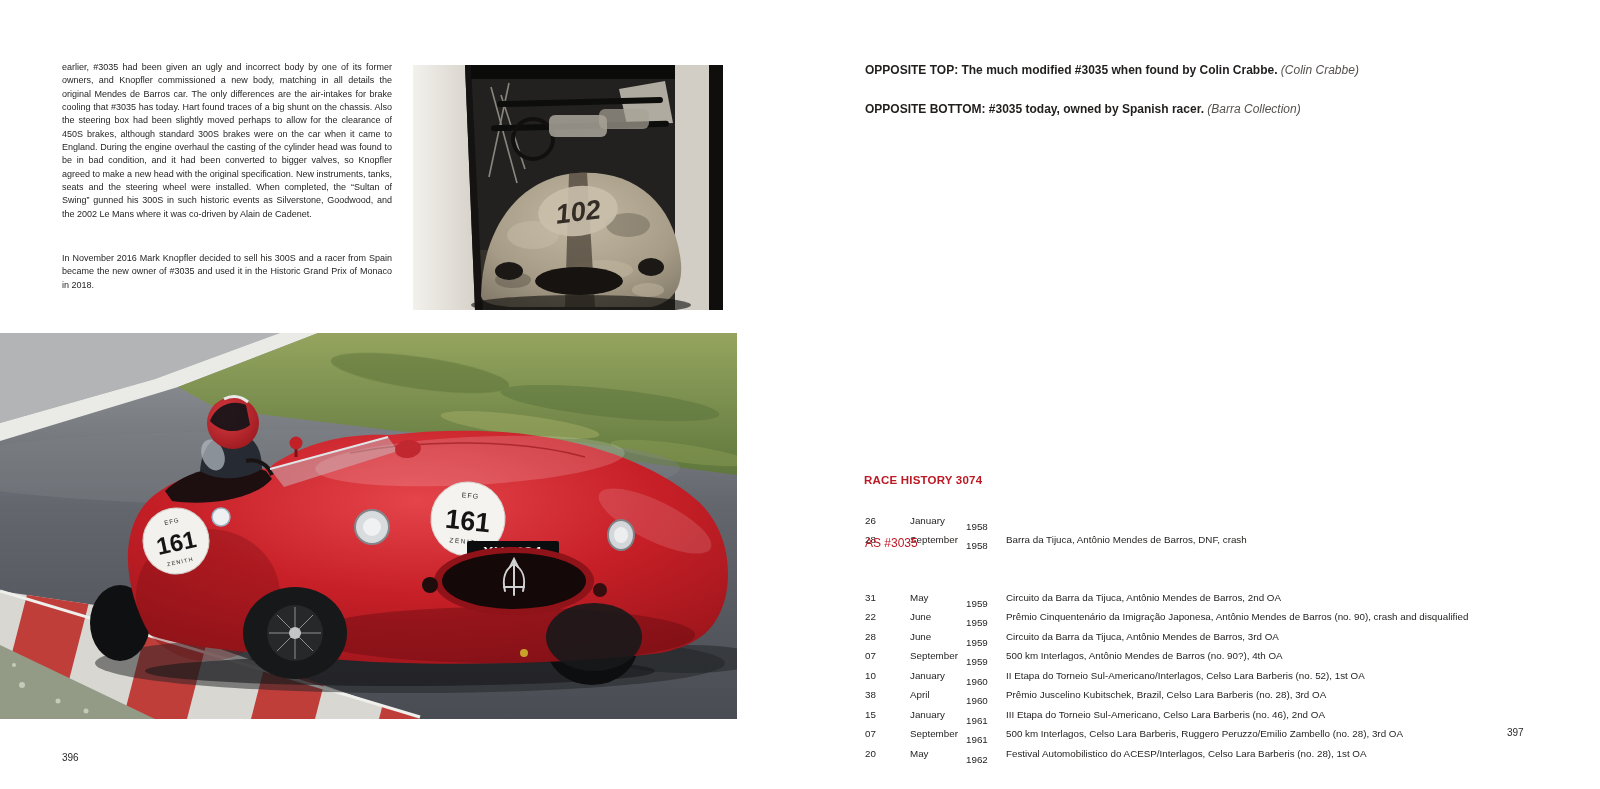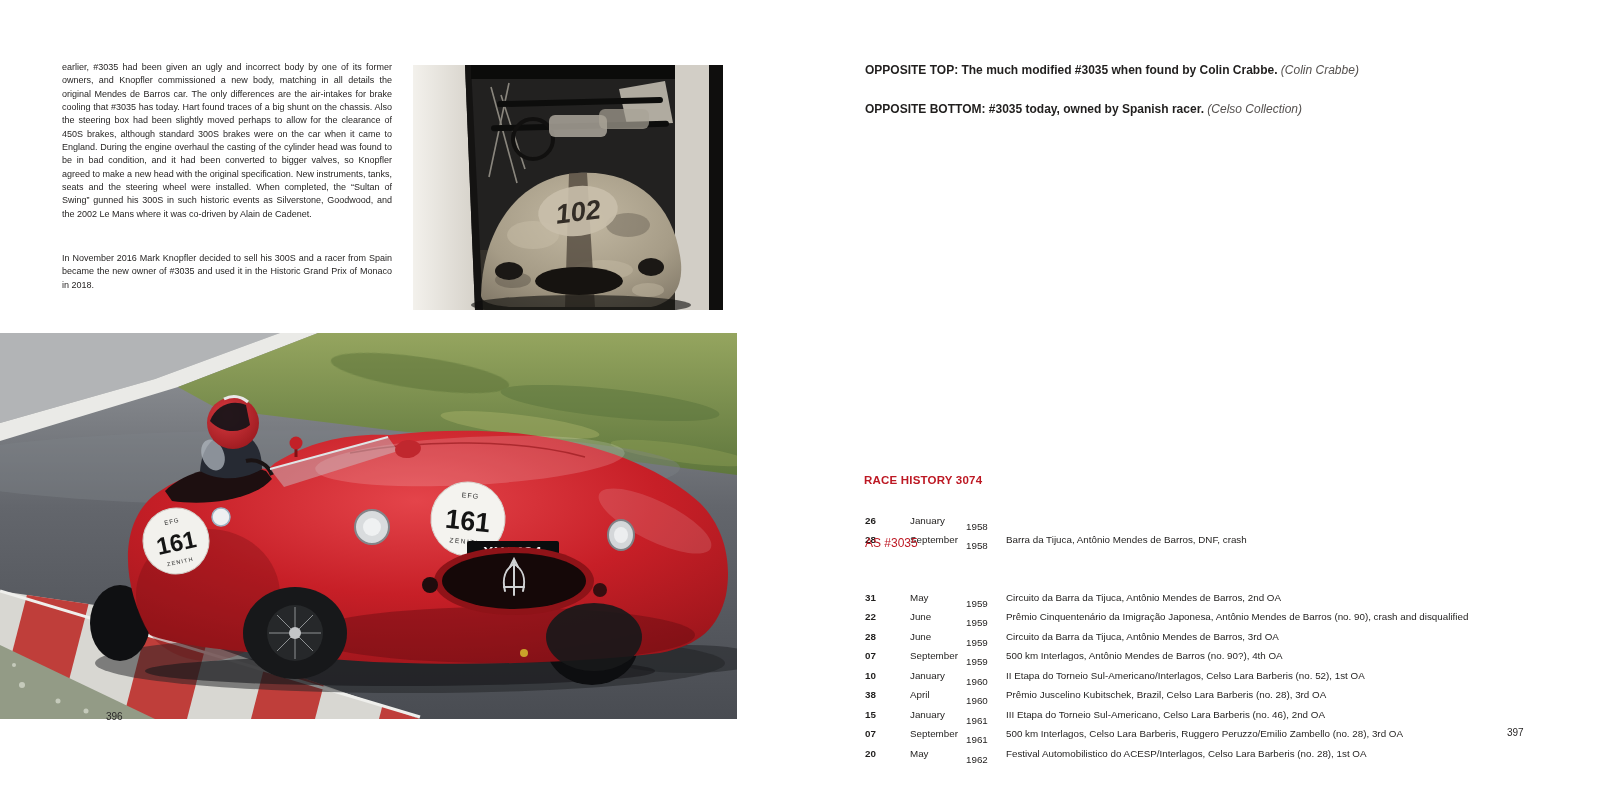--- a/index.html
+++ b/index.html
@@ -10,21 +10,21 @@
   
   .body-text{
     position:absolute;left:62px;top:61px;width:330px;
     font-size:9px;line-height:13.35px;text-align:justify;color:#211f1e;
   }
   .body-text p{margin:0;}
   .body-text p + p{margin-top:31px;}
   .photo-bw{position:absolute;left:413px;top:65px;width:310px;height:245px;}
   .photo-color{position:absolute;left:0;top:333px;width:737px;height:386px;}
   .page-number{position:absolute;font-size:10px;color:#2a2828;}
-  .pn-left{left:62px;top:711px;margin-left:44px;}
+  .pn-left{left:62px;top:752px;}
   .pn-right{left:1507px;top:727px;}
   
   .caption{
     position:absolute;left:865px;width:600px;
     font-size:12px;line-height:12px;font-weight:bold;color:#211f1e;
   }
   .cap-1{top:64px;}
   .cap-2{top:103px;}
   .caption .credit{font-weight:normal;font-style:italic;color:#55514f;}
   .rh-title{
@@ -32,21 +32,21 @@
     font-size:11.5px;font-weight:bold;color:#bd1823;letter-spacing:.2px;
   }
   .rh-subtitle{
     position:absolute;left:865px;top:536px;
     font-size:12px;font-weight:normal;color:#bd1823;
   }
   .race-table{position:absolute;left:865px;width:692px;font-size:9.8px;line-height:13.45px;color:#211f1e;}
   .t-1{top:514px;}
   .t-2{top:591px;}
   .trow{display:flex;white-space:nowrap;}
-  .c-day{width:37px;flex:0 0 auto;font-weight:bold;}
+  .c-day{width:37px;flex:0 0 auto;}
   .c-month{width:56px;flex:0 0 auto;margin-left:8px;}
   .c-year{width:40px;flex:0 0 auto;margin-top:6px;}
   .c-desc{flex:1 1 auto;overflow:hidden;}
   svg text{font-family:"Liberation Sans", sans-serif;}
 </style>
 </head>
 <body>
 
 <div class="spread">
 
@@ -259,21 +259,21 @@
   </svg>
 
   <div class="page-number pn-left">396</div>
 
   <div class="caption cap-1">
     <span>OPPOSITE TOP: The much modified #3035 when found by Colin Crabbe.</span>
     <span class="credit">(Colin Crabbe)</span>
   </div>
   <div class="caption cap-2">
     <span>OPPOSITE BOTTOM: #3035 today, owned by Spanish racer.</span>
-    <span class="credit">(Celso Collection)</span>
+    <span class="credit">(Barra Collection)</span>
   </div>
 
   <div class="rh-title">RACE HISTORY 3074</div>
 
   <div class="race-table t-1">
 
   <div class="trow">
       <span class="c-day">26</span>
       <span class="c-month">January</span>
       <span class="c-year">1958</span>

